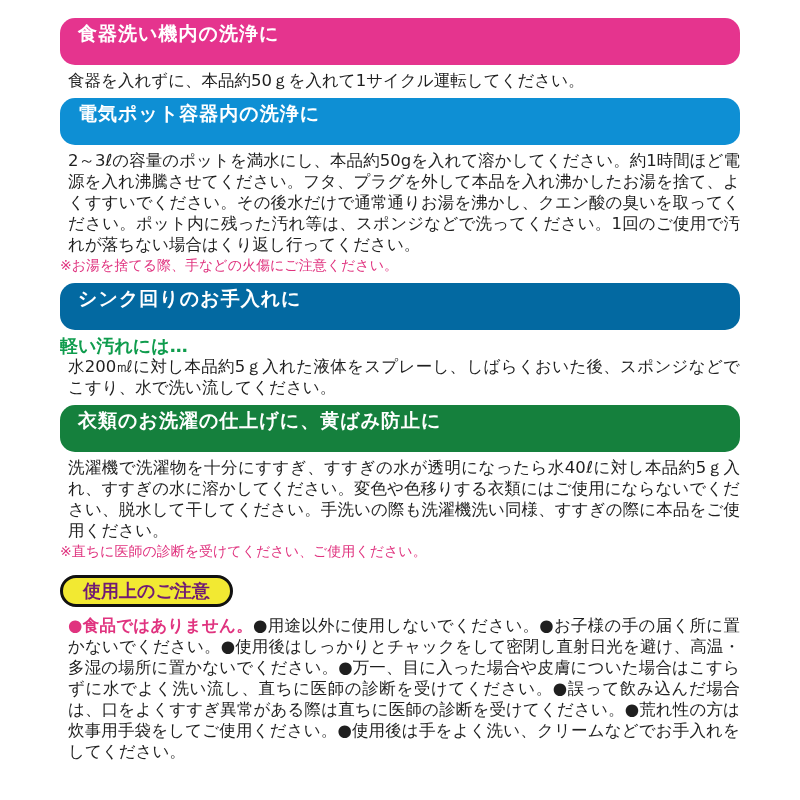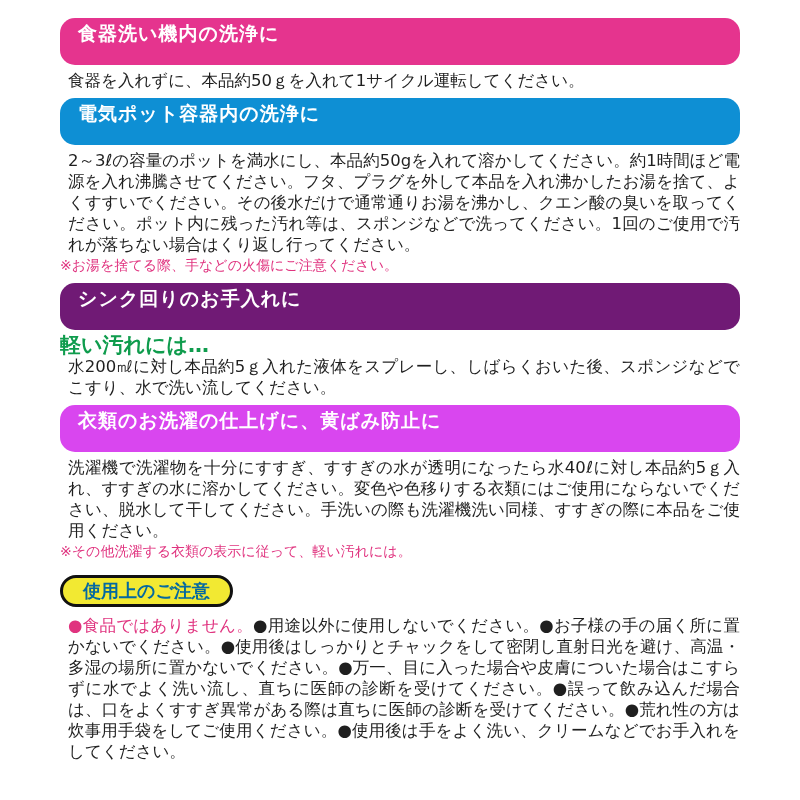--- a/index.html
+++ b/index.html
@@ -20,56 +20,56 @@
     border-radius: 15px;
     color: #ffffff;
     font-size: 19px;
     font-weight: bold;
     padding-left: 18px;
     margin-bottom: 5px;
     letter-spacing: 1px;
   }
   .bar--pink   { background: #e5348e; }
   .bar--blue   { background: #0e8fd4; }
-  .bar--green  { background: #701a75; }
-  .bar--purple { background: #d946ef; }
+  .bar--green  { background: #0369a1; }
+  .bar--purple { background: #15803d; }
   .body-text {
     font-size: 16.5px;
     line-height: 21px;
     text-align: justify;
     margin-left: 8px;
   }
   .warn {
     font-size: 14px;
     line-height: 21px;
     color: #e0337f;
     padding-left: 1em;
     text-indent: -1em;
     text-align: justify;
   }
   .subhead {
-    font-size: 21px;
+    font-size: 18px;
     line-height: 21px;
     font-weight: bold;
     color: #0f9c4d;
     margin-top: 3px;
   }
   .badge {
     display: inline-block;
     background: #f2e932;
     border: 3px solid #111111;
     border-radius: 17px;
     font-size: 18px;
     font-weight: bold;
-    color: #0369a1;
+    color: #701a75;
     line-height: 26px;
     padding: 0 20px;
     margin: 6px 0 8px 0;
   }
-  .notice-lead { color: #e0337f; font-weight: normal; }
+  .notice-lead { color: #e0337f; font-weight: bold; }
 </style>
 </head>
 <body>
 
 <div class="content">
 
   <div class="section">
     <div class="bar bar--pink">
       <span>食器洗い機内の洗浄に</span>
     </div>
@@ -90,21 +90,21 @@
     </div>
     <p class="subhead">軽い汚れには…</p>
     <p class="body-text">水200㎖に対し本品約5ｇ入れた液体をスプレーし、しばらくおいた後、スポンジなどでこすり、水で洗い流してください。</p>
   </div>
 
   <div class="section">
     <div class="bar bar--purple">
       <span>衣類のお洗濯の仕上げに、黄ばみ防止に</span>
     </div>
     <p class="body-text">洗濯機で洗濯物を十分にすすぎ、すすぎの水が透明になったら水40ℓに対し本品約5ｇ入れ、すすぎの水に溶かしてください。変色や色移りする衣類にはご使用にならないでください、脱水して干してください。手洗いの際も洗濯機洗い同様、すすぎの際に本品をご使用ください。</p>
-    <p class="warn">※その他洗濯する衣類の表示に従って、軽い汚れには。</p>
+    <p class="warn">※直ちに医師の診断を受けてください、ご使用ください。</p>
   </div>
 
   <div class="section">
     <div class="badge">
       <span>使用上のご注意</span>
     </div>
     <p class="body-text"><span class="notice-lead">●食品ではありません。</span><span>●用途以外に使用しないでください。●お子様の手の届く所に置かないでください。●使用後はしっかりとチャックをして密閉し直射日光を避け、高温・多湿の場所に置かないでください。●万一、目に入った場合や皮膚についた場合はこすらずに水でよく洗い流し、直ちに医師の診断を受けてください。●誤って飲み込んだ場合は、口をよくすすぎ異常がある際は直ちに医師の診断を受けてください。●荒れ性の方は炊事用手袋をしてご使用ください。●使用後は手をよく洗い、クリームなどでお手入れをしてください。</span></p>
   </div>
 
 </div>

